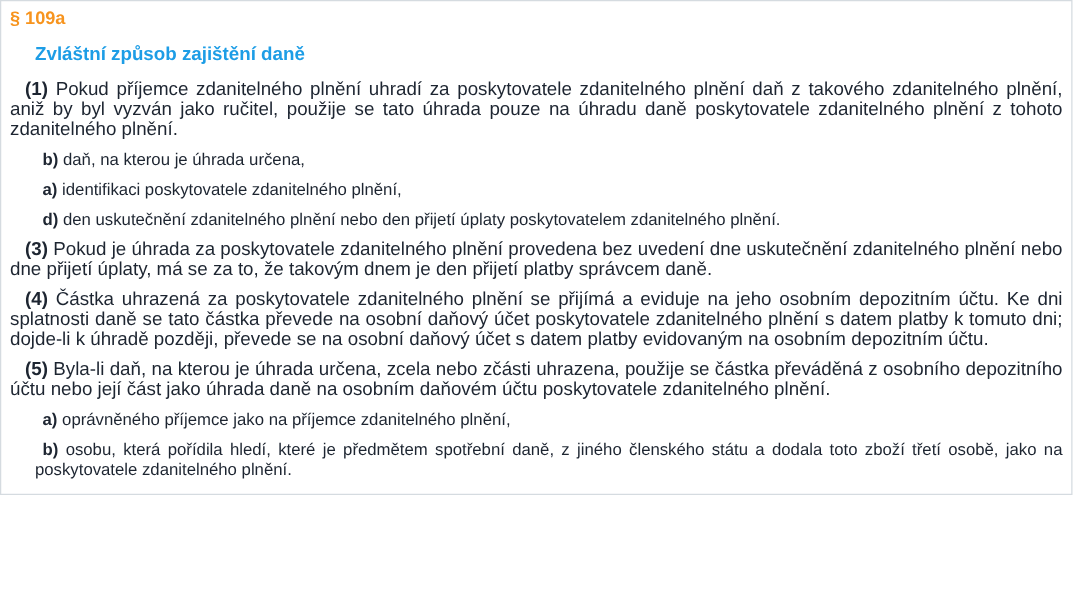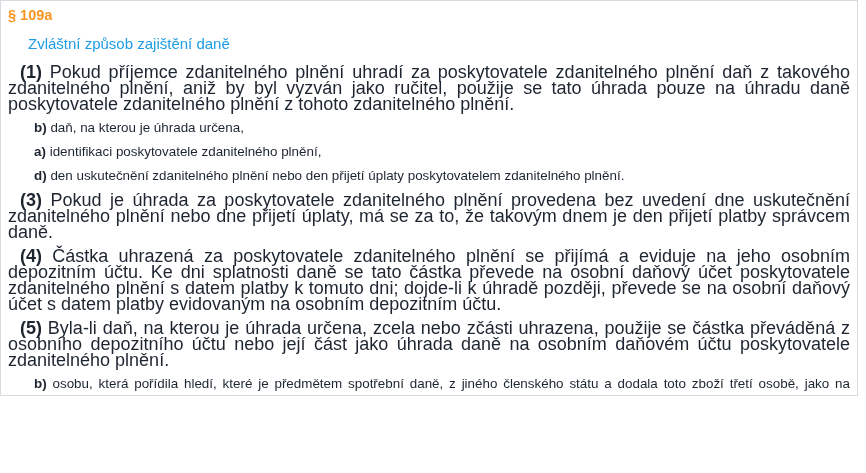--- a/index.html
+++ b/index.html
@@ -29,26 +29,26 @@
   .sec-num {
     font-size: 14.5px;
     line-height: 16px;
     font-weight: bold;
     color: #f7941e;
     margin: 0 0 12px 0;
   }
   .sec-title {
     font-size: 15px;
     line-height: 18px;
-    font-weight: normal;
+    font-weight: bold;
     color: #1d9de6;
     margin: 0 0 11px 20px;
   }
   .para {
-    font-size: 18px;
+    font-size: 15px;
     line-height: 16px;
     color: #1d2531;
     text-align: justify;
     text-indent: 12px;
     margin: 0 0 8px 0;
   }
   .para b {
     font-weight: bold;
   }
   .sub {
@@ -82,16 +82,17 @@
 
   <p class="sub"><b>d)</b> <span>den uskutečnění zdanitelného plnění nebo den přijetí úplaty poskytovatelem zdanitelného plnění.</span></p>
 
   <p class="para"><b>(3)</b> <span>Pokud je úhrada za poskytovatele zdanitelného plnění provedena bez uvedení dne uskutečnění zdanitelného plnění nebo dne přijetí úplaty, má se za to, že takovým dnem je den přijetí platby správcem daně.</span></p>
 
   <p class="para"><b>(4)</b> <span>Částka uhrazená za poskytovatele zdanitelného plnění se přijímá a eviduje na jeho osobním depozitním účtu. Ke dni splatnosti daně se tato částka převede na osobní daňový účet poskytovatele zdanitelného plnění s datem platby k tomuto dni; dojde-li k úhradě později, převede se na osobní daňový účet s datem platby evidovaným na osobním depozitním účtu.</span></p>
 
   <p class="para"><b>(5)</b> <span>Byla-li daň, na kterou je úhrada určena, zcela nebo zčásti uhrazena, použije se částka převáděná z osobního depozitního účtu nebo její část jako úhrada daně na osobním daňovém účtu poskytovatele zdanitelného plnění.</span></p>
 
 
+  <p class="sub"><b>a)</b> <span>oprávněného příjemce jako na příjemce zdanitelného plnění,</span></p>
 
   <p class="sub"><b>b)</b> <span>osobu, která pořídila hledí, které je předmětem spotřební daně, z jiného členského státu a dodala toto zboží třetí osobě, jako na poskytovatele zdanitelného plnění.</span></p>
 
 </div>
 
 </body></html>

